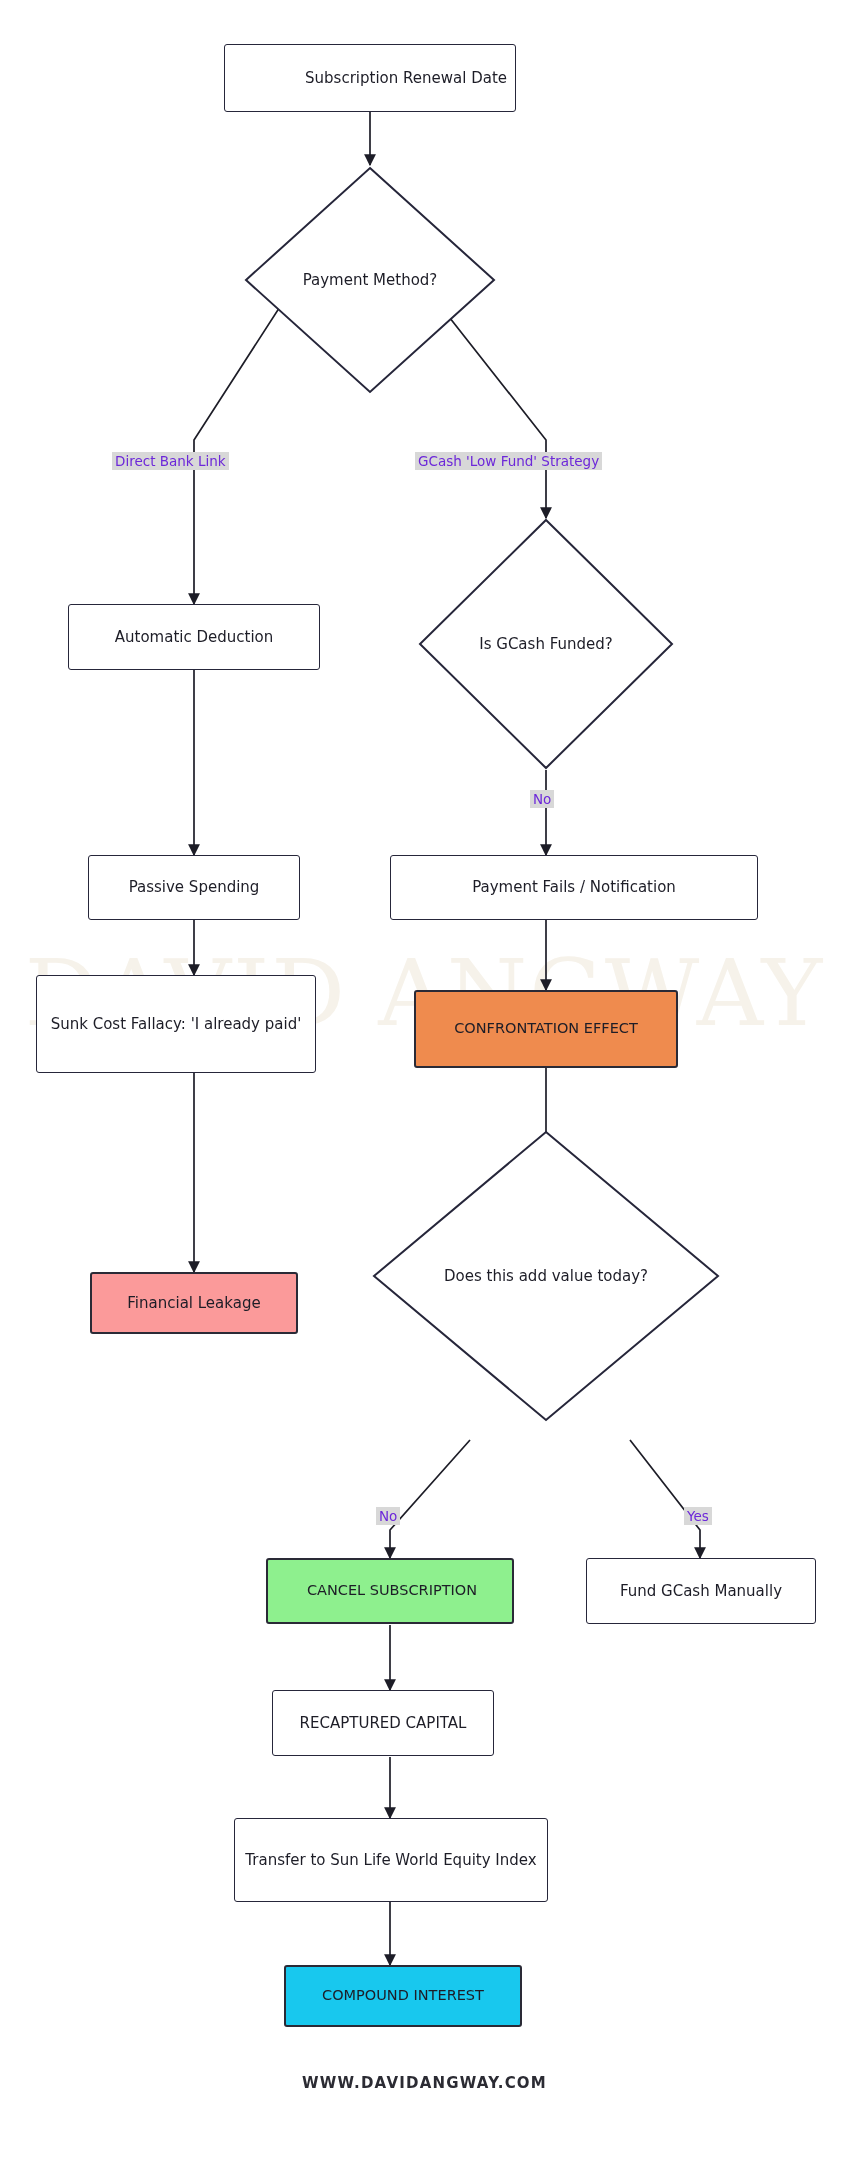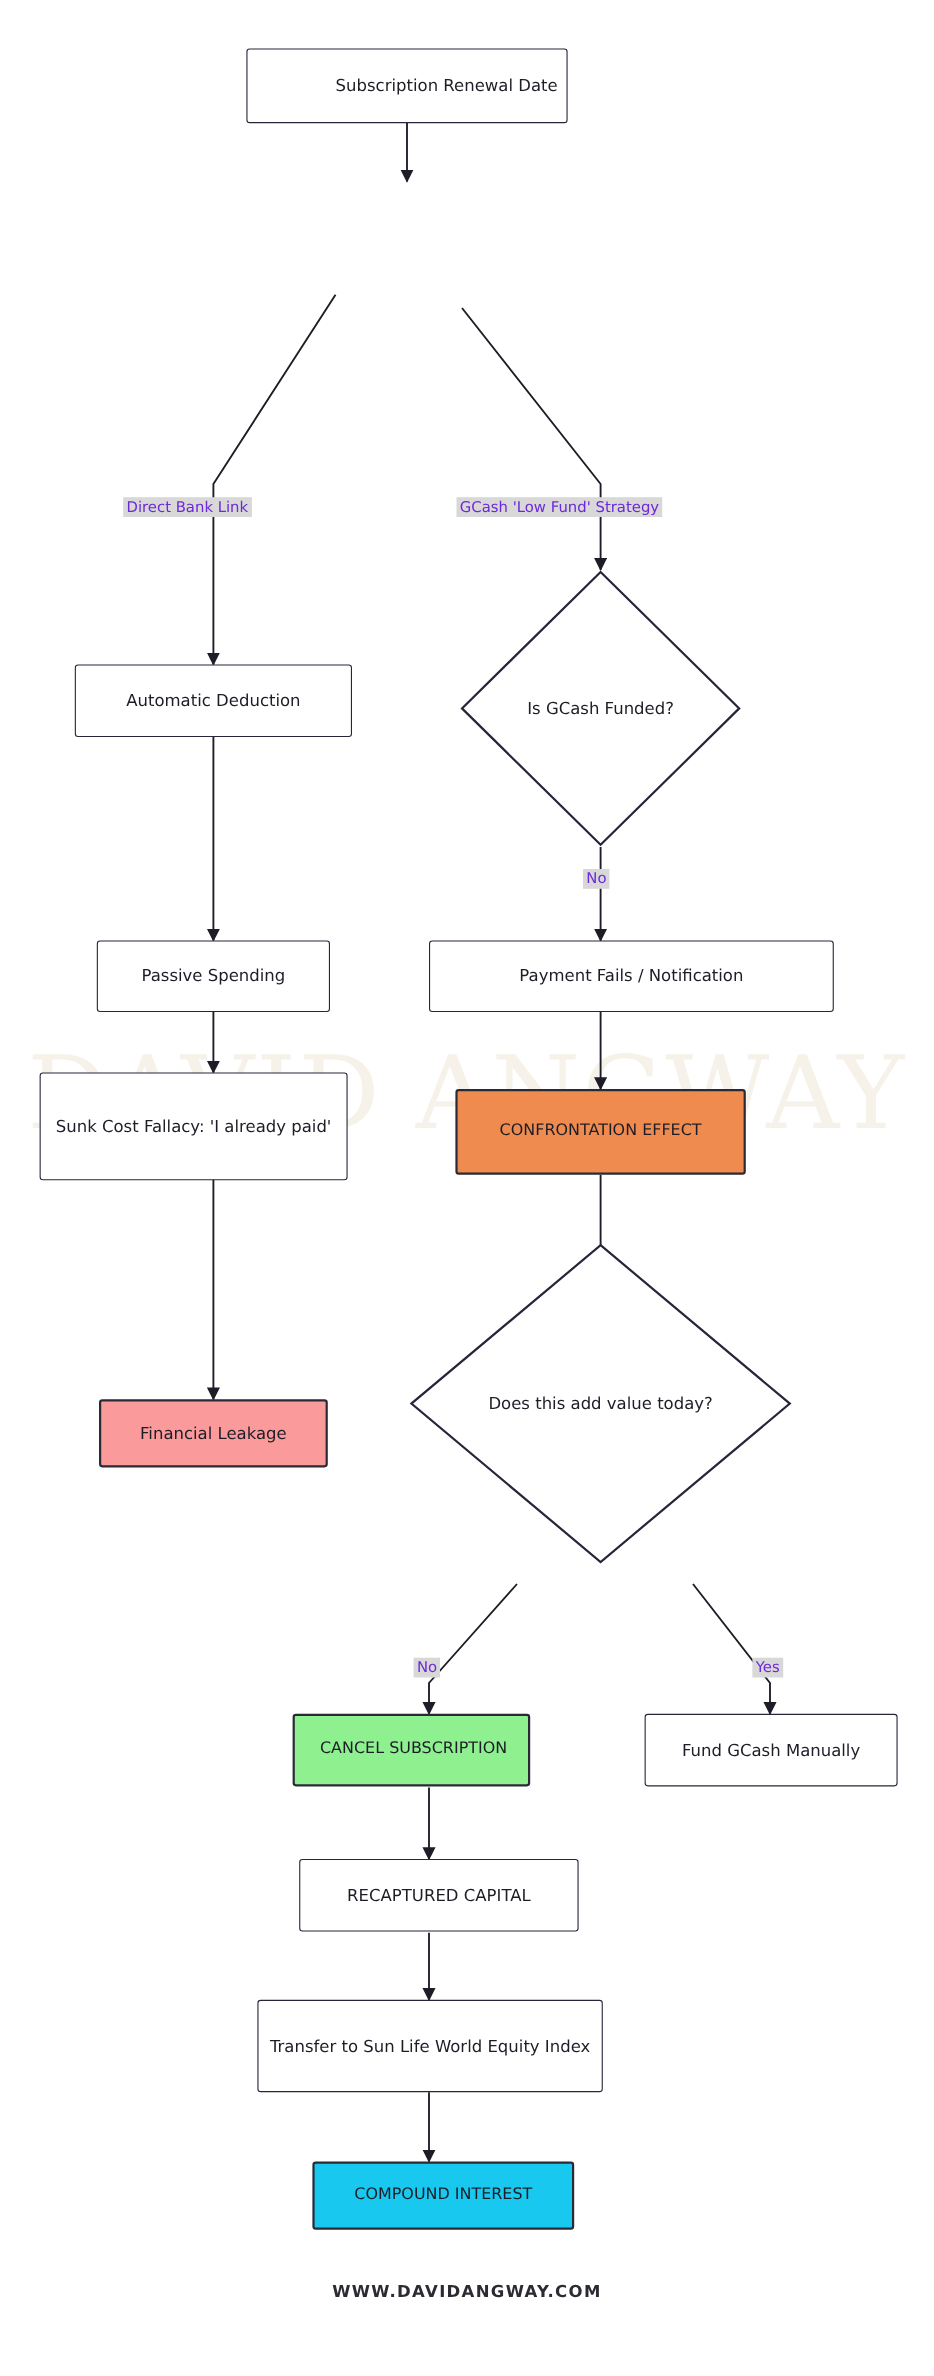--- a/index.html
+++ b/index.html
@@ -170,20 +170,26 @@
       <path d="M 390 1757 L 390 1818"></path>
 
       <path d="M 390 1902 L 390 1965"></path>
     </g>
   </svg>
 
   <div class="node rect" style="left:224px; top:44px; width:292px; height:68px;justify-content:flex-end;">
     <span>Subscription Renewal Date</span>
   </div>
 
+  <div class="diamond-wrap" style="left:244px; top:166px; width:252px; height:228px;">
+    <svg class="diamond-shape" viewBox="0 0 252 228">
+      <polygon points="126,2 250,114 126,226 2,114" fill="#ffffff" stroke="#26263a" stroke-width="2"></polygon>
+    </svg>
+    <div class="diamond-label">Payment Method?</div>
+  </div>
 
   <div class="edge-label" style="left:112px; top:452px;">Direct Bank Link</div>
 
   <div class="edge-label" style="left:415px; top:452px;">GCash 'Low Fund' Strategy</div>
 
   <div class="node rect" style="left:68px; top:604px; width:252px; height:66px;">
     <span>Automatic Deduction</span>
   </div>
 
   <div class="diamond-wrap" style="left:418px; top:518px; width:256px; height:252px;">
@@ -219,29 +225,29 @@
     <svg class="diamond-shape" viewBox="0 0 348 292">
       <polygon points="174,2 346,146 174,290 2,146" fill="#ffffff" stroke="#26263a" stroke-width="2"></polygon>
     </svg>
     <div class="diamond-label">Does this add value today?</div>
   </div>
 
   <div class="edge-label" style="left:376px; top:1507px;">No</div>
 
   <div class="edge-label" style="left:684px; top:1507px;">Yes</div>
 
-  <div class="node rect green thick" style="left:266px; top:1558px; width:216px; height:66px;padding-left:12px;">
+  <div class="node rect green thick" style="left:266px; top:1558px; width:248px; height:66px;padding-left:12px;">
     <span>CANCEL SUBSCRIPTION</span>
   </div>
 
   <div class="node rect" style="left:586px; top:1558px; width:230px; height:66px;">
     <span>Fund GCash Manually</span>
   </div>
 
-  <div class="node rect" style="left:272px; top:1690px; width:254px; height:66px;">
+  <div class="node rect" style="left:272px; top:1690px; width:222px; height:66px;">
     <span>RECAPTURED CAPITAL</span>
   </div>
 
   <div class="node rect" style="left:234px; top:1818px; width:314px; height:84px;">
     <span>Transfer to Sun Life World Equity Index</span>
   </div>
 
   <div class="node rect cyan thick" style="left:272px; top:1965px; width:238px; height:62px;">
     <span>COMPOUND INTEREST</span>
   </div>

